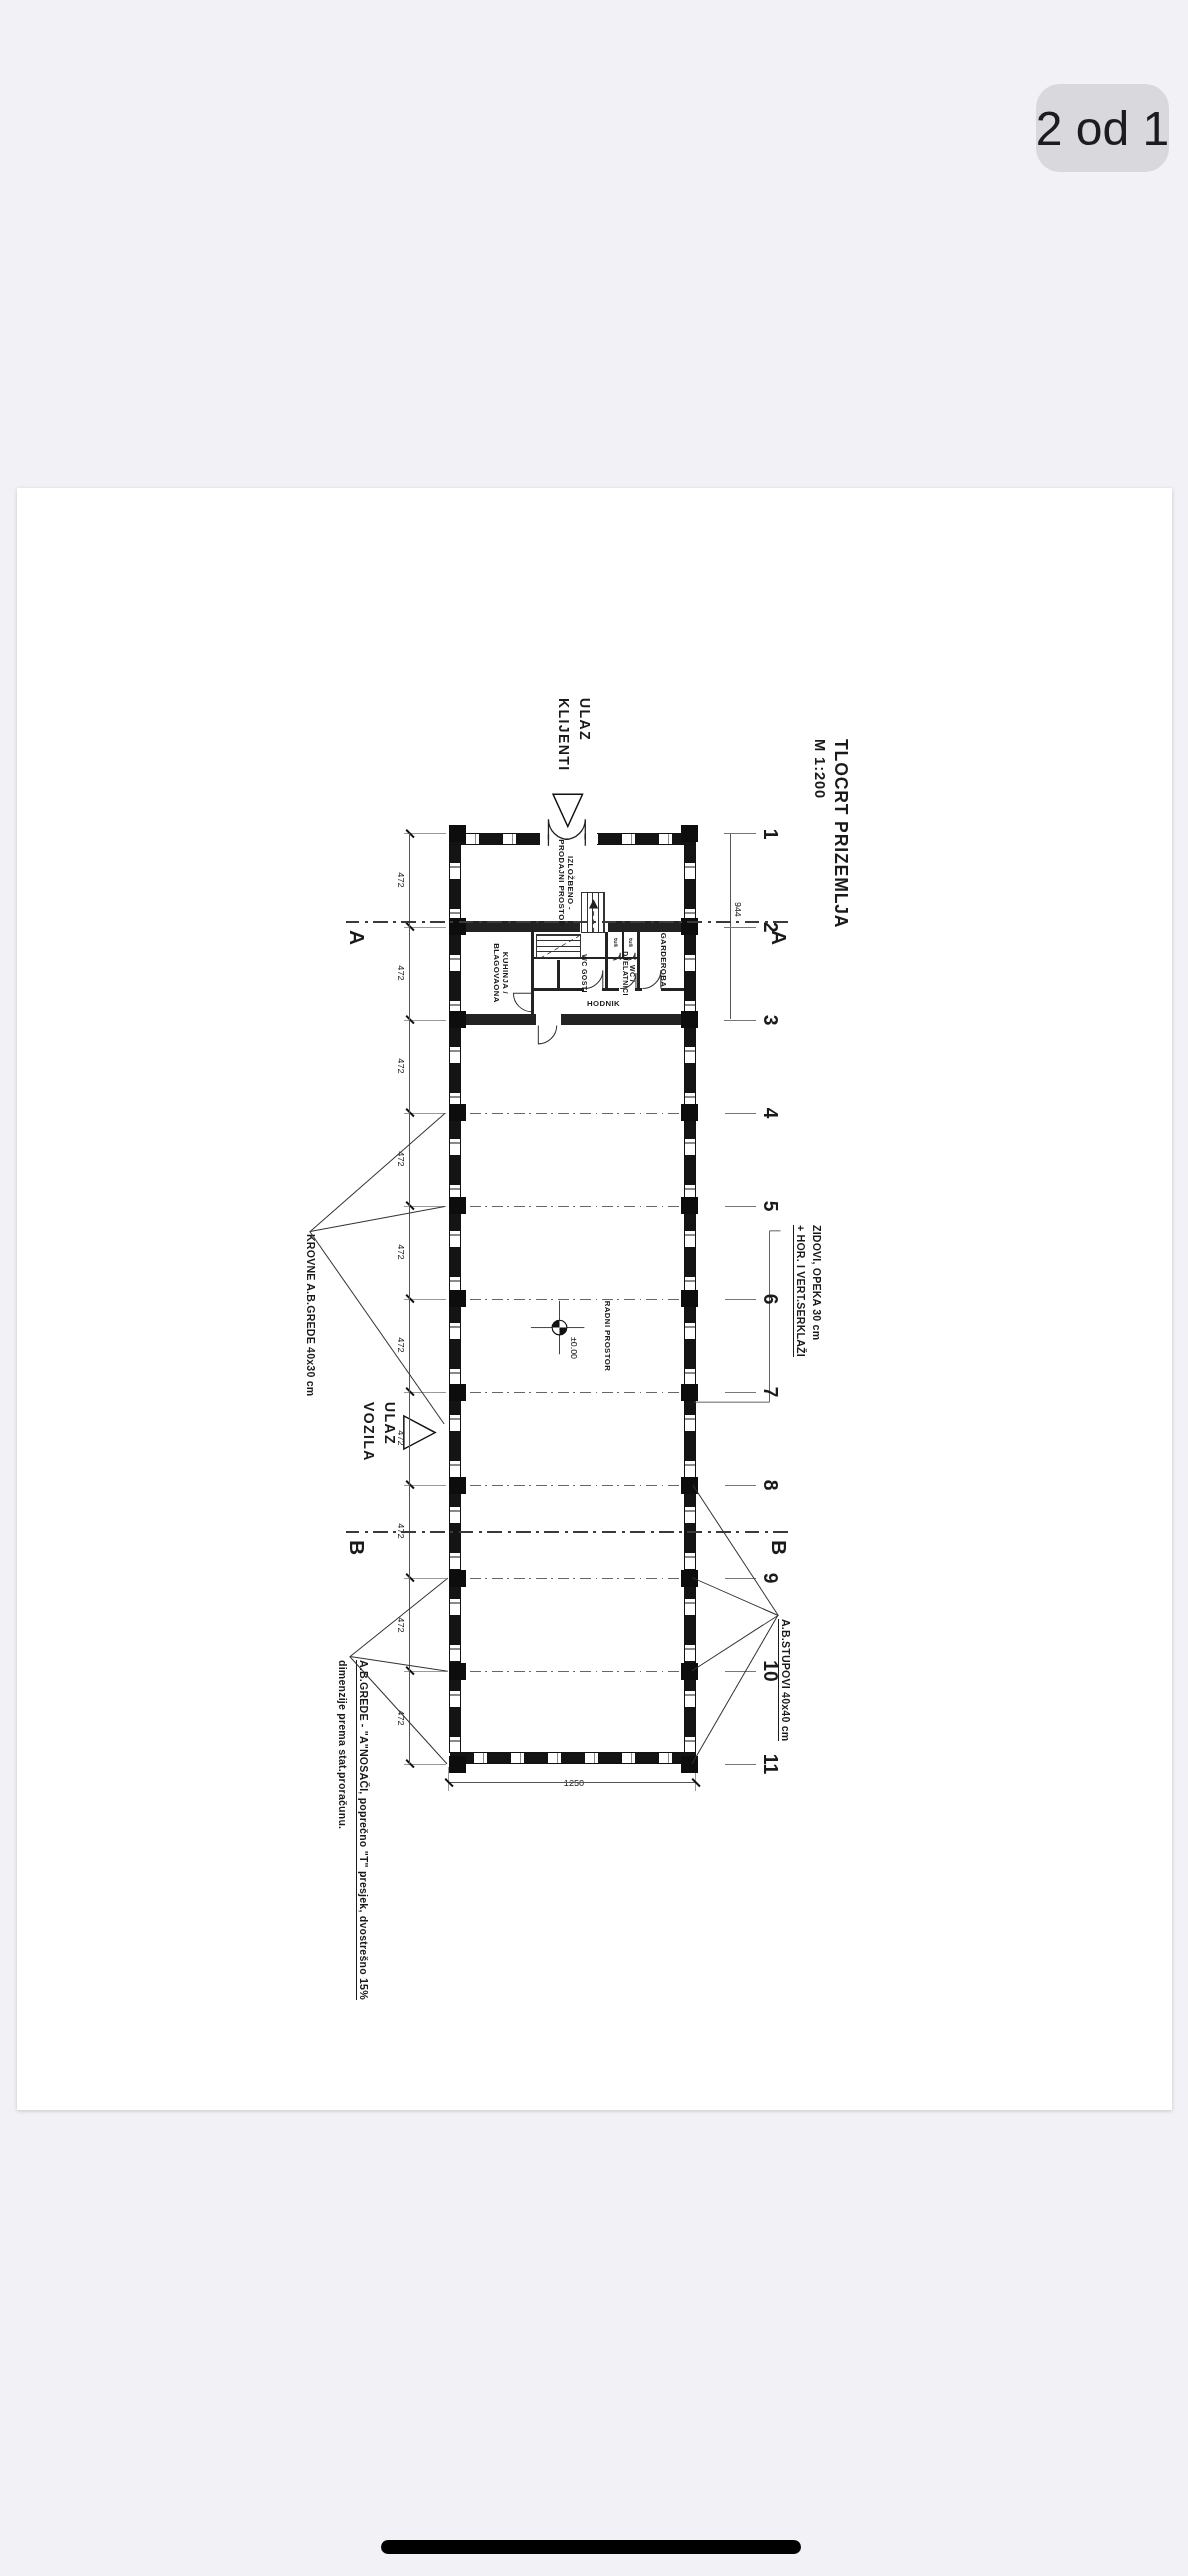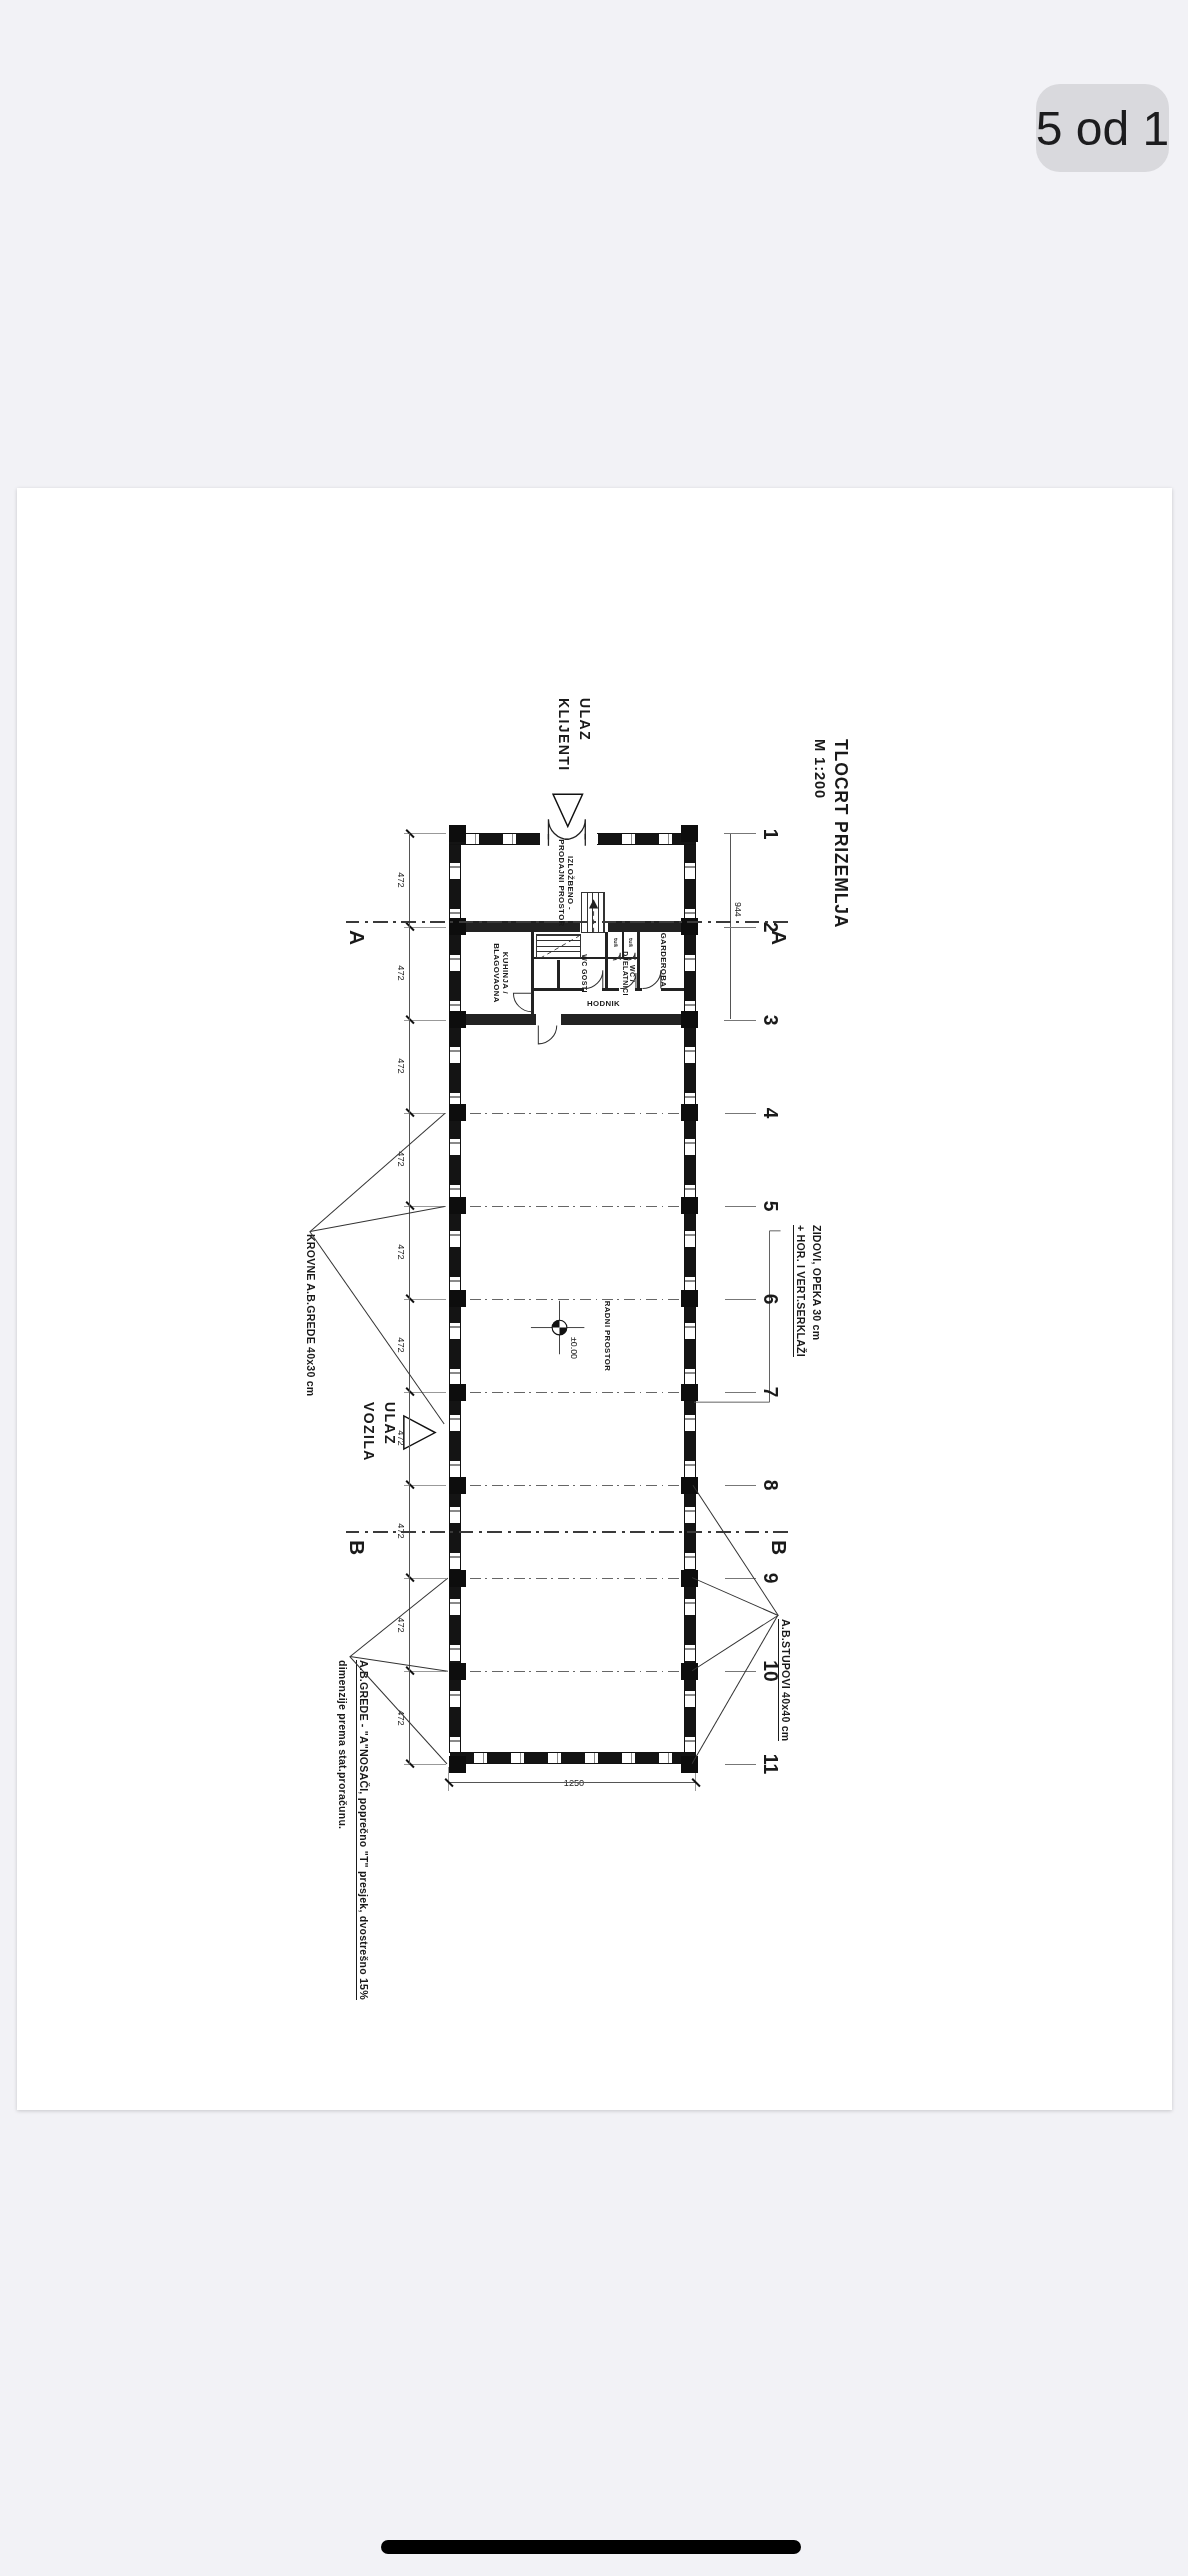--- a/index.html
+++ b/index.html
@@ -44,21 +44,21 @@
   .rot90{transform:rotate(-90deg);}
   .u{border-bottom:0.9px solid #1a1a1a;padding-bottom:0.9px;}
   svg{overflow:visible;}
 </style>
 </head>
 <body>
 
 <div class="screen">
 
   <div class="badge">
-    <span class="t">5 od 1</span>
+    <span class="t">2 od 1</span>
   </div>
 
   <div class="page">
     <div id="land">
 
       <div class="t title1" style="left:251px;top:321px;">TLOCRT PRIZEMLJA</div>
       <div class="t title2" style="left:251px;top:344px;">M 1:200</div>
 
       <div class="wall-h" style="left:345px;top:476px;width:931px;"></div>
       <div class="wall-h" style="left:345px;top:711px;width:931px;"></div>

